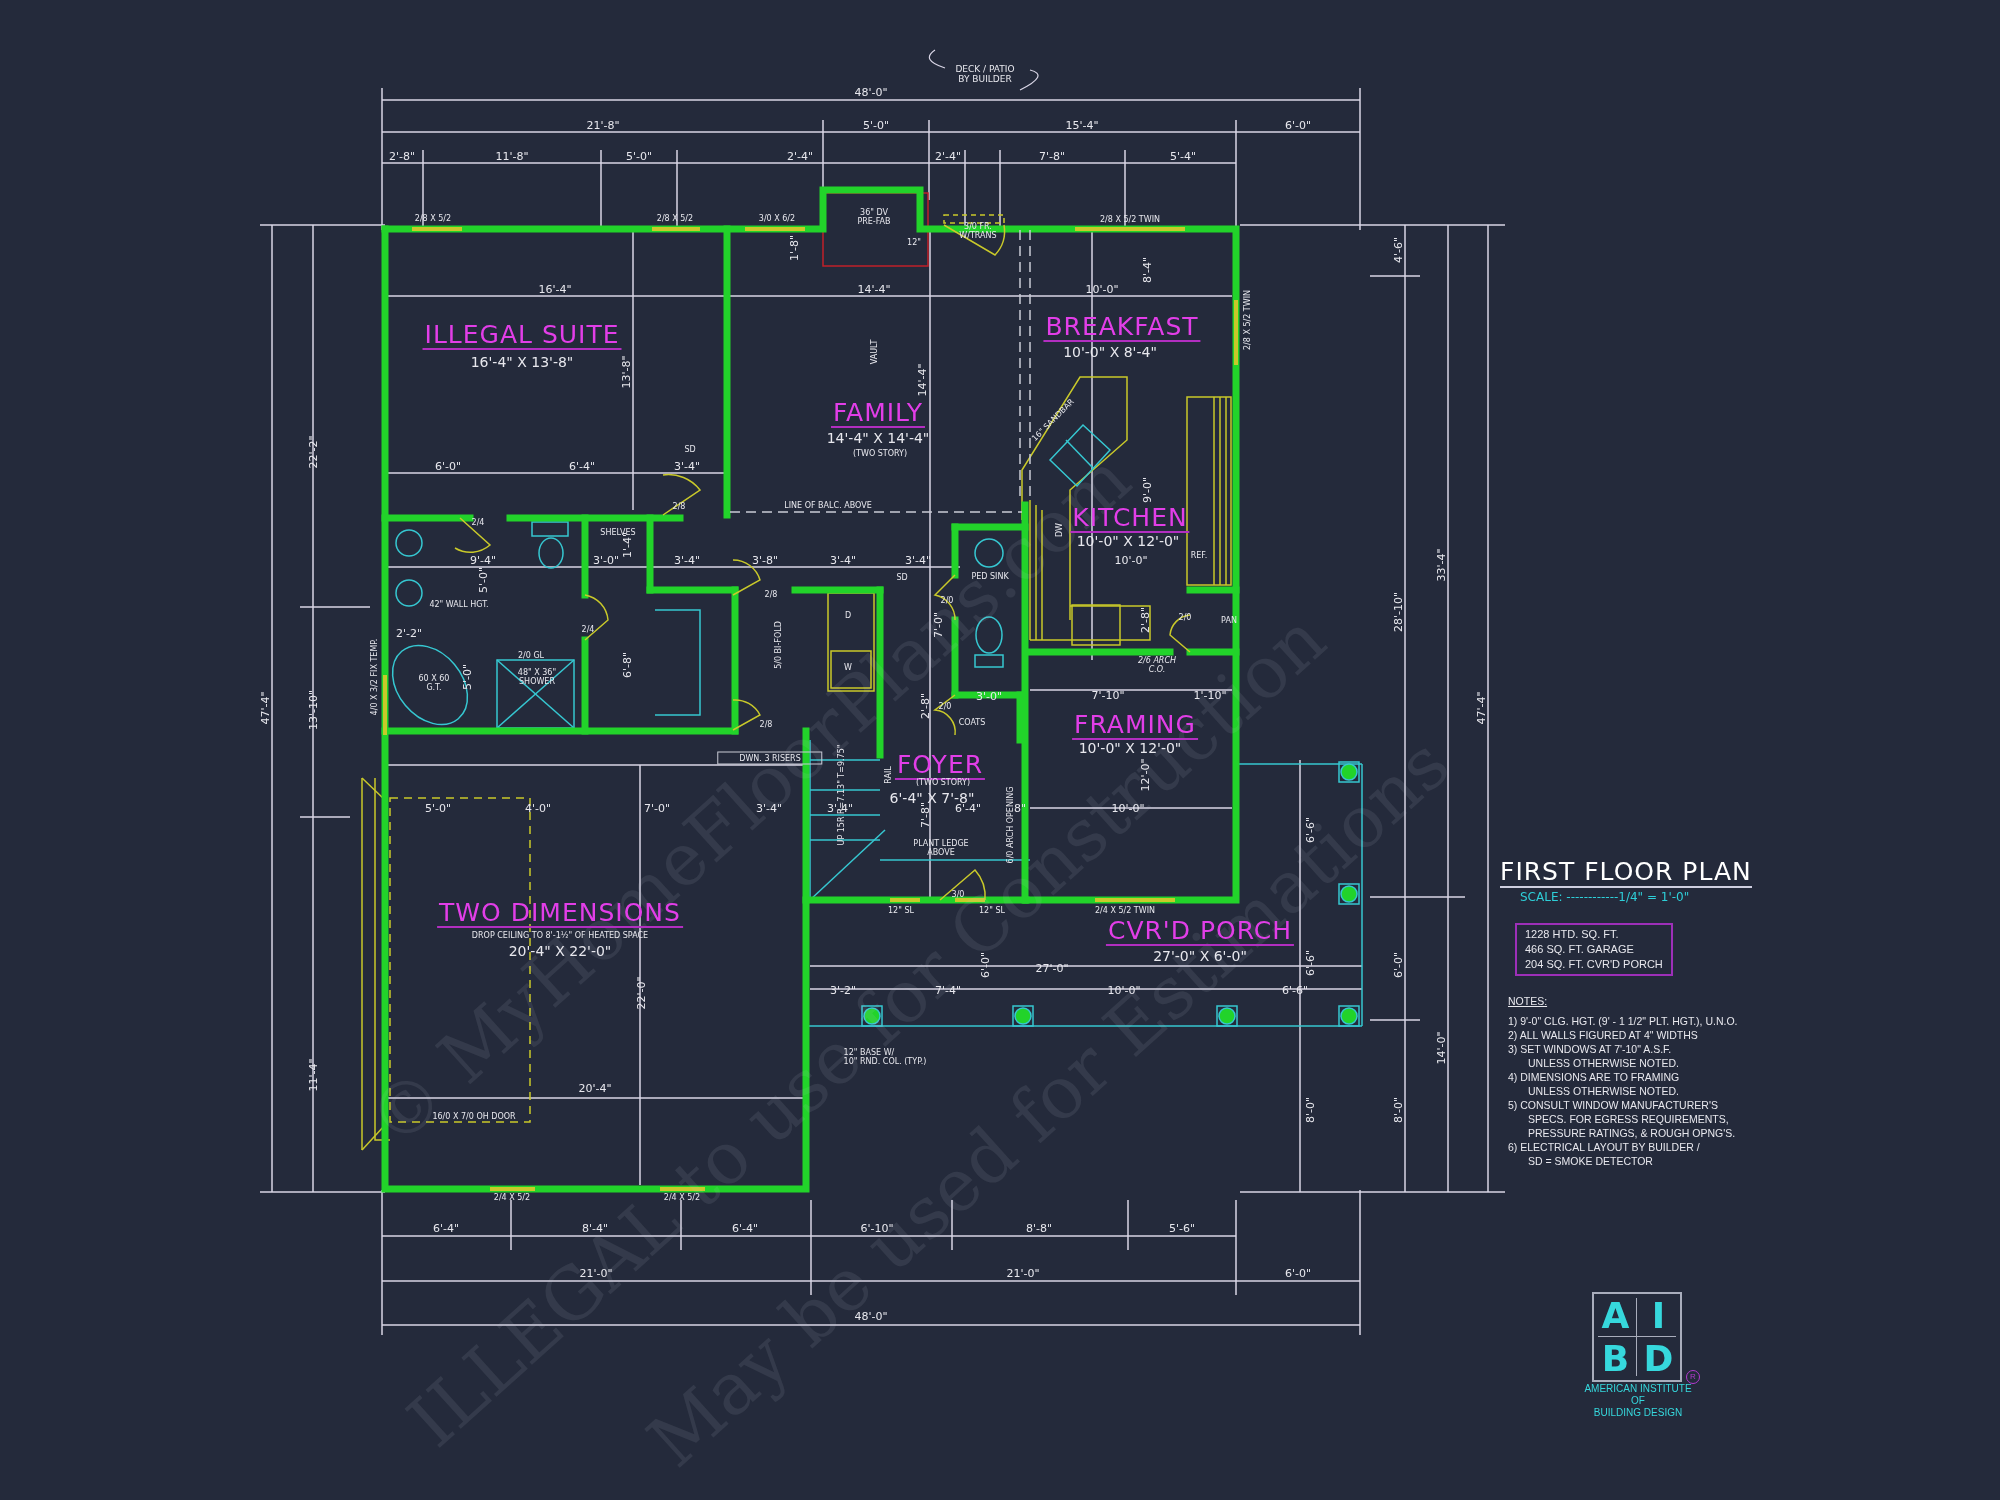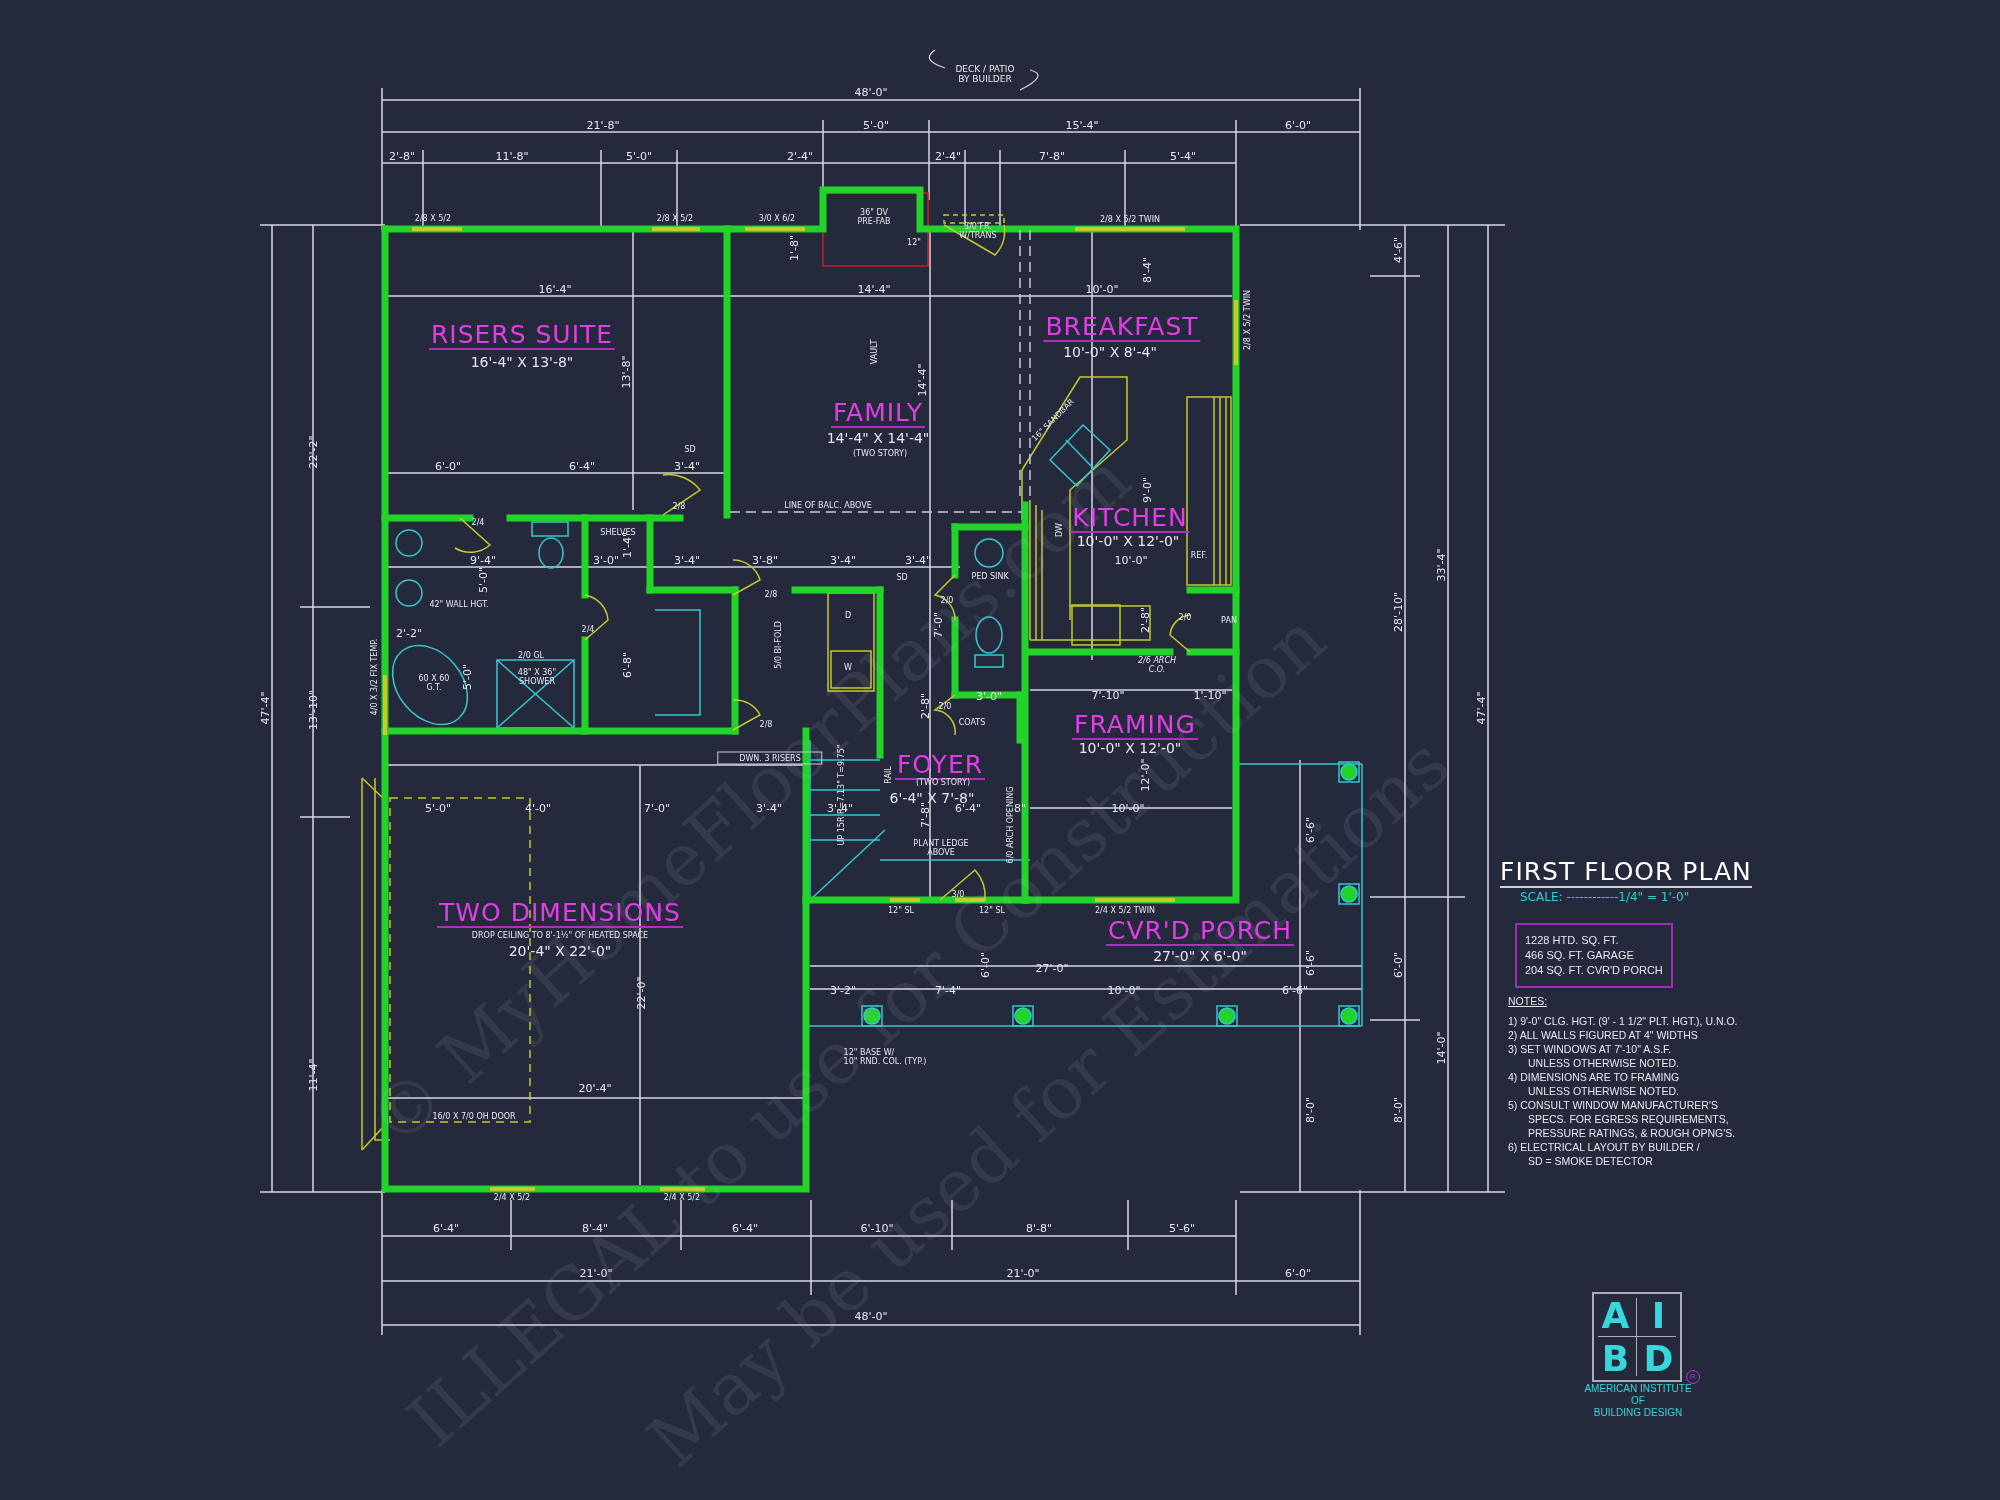--- a/index.html
+++ b/index.html
@@ -7,21 +7,21 @@
   #plan{position:absolute;left:0;top:0;width:2000px;height:1500px;}
   .t{position:absolute;white-space:nowrap;color:#e8e8ee;font-family:"DejaVu Sans",sans-serif;}
   .dim{font-size:11px;transform:translate(-50%,-50%);}
   .dimv{font-size:11px;transform:translate(-50%,-50%) rotate(-90deg);}
   .room{font-size:25px;color:#e23ee8;letter-spacing:1px;transform:translateX(-50%);border-bottom:2px solid #b22ec0;line-height:26px;padding:0 2px;}
   .roomsz{font-size:14px;transform:translateX(-50%);}
   .note{font-size:9px;transform:translate(-50%,-50%);}
   .small{font-size:8px;}
   .title{font-size:25px;letter-spacing:1px;color:#ffffff;border-bottom:2px solid #cfcfe0;line-height:28px;}
   .scale{font-size:12px;color:#2ecfd8;}
-  .area-box{position:absolute;border:2px solid #9d2fb8;padding:8px 8px;font-size:11px;color:#e8e8ee;line-height:15px;}
+  .area-box{position:absolute;border:2px solid #9d2fb8;padding:2px 8px;font-size:11px;color:#e8e8ee;line-height:15px;}
   .notes{position:absolute;font-size:10.5px;color:#e8e8ee;line-height:14px;}
   .notes .hd{text-decoration:underline;margin-bottom:6px;}
   .notes .in{padding-left:20px;}
   .logo{position:absolute;left:1592px;top:1292px;width:86px;height:86px;border:2px solid #a9adbc;}
   .logo .q{position:absolute;width:43px;height:43px;display:flex;align-items:center;justify-content:center;color:#36d8dd;font-weight:bold;font-size:36px;font-family:"DejaVu Sans",sans-serif;}
   .logo .vline{position:absolute;left:42px;top:4px;width:1px;height:78px;background:#a9adbc;}
   .logo .hline{position:absolute;left:4px;top:42px;width:78px;height:1px;background:#a9adbc;}
   .logo-text{position:absolute;left:1576px;top:1383px;width:124px;text-align:center;font-size:10px;color:#36d8dd;line-height:12px;}
   .reg{position:absolute;left:1686px;top:1370px;width:12px;height:12px;border:1px solid #b33ad0;border-radius:50%;color:#b33ad0;font-size:8px;text-align:center;line-height:12px;}
   .wm{position:absolute;color:rgba(200,205,220,0.10);font-family:"DejaVu Serif",serif;font-size:72px;white-space:nowrap;transform-origin:left center;}
@@ -307,21 +307,21 @@
 <div class="t dim" style="left:1052px;top:968px;">27'-0"</div>
 <div class="t dim" style="left:843px;top:990px;">3'-2"</div>
 <div class="t dim" style="left:948px;top:990px;">7'-4"</div>
 <div class="t dim" style="left:1124px;top:990px;">10'-0"</div>
 <div class="t dim" style="left:1295px;top:990px;">6'-6"</div>
 <div class="t dimv" style="left:985px;top:965px;">6'-0"</div>
 <div class="t dimv" style="left:1310px;top:830px;">6'-6"</div>
 <div class="t dimv" style="left:1310px;top:963px;">6'-6"</div>
 <div class="t dimv" style="left:1310px;top:1110px;">8'-0"</div>
 
-<div class="t room" style="left:522px;top:322px;">RISERS SUITE</div>
+<div class="t room" style="left:522px;top:322px;">ILLEGAL SUITE</div>
 <div class="t roomsz" style="left:522px;top:354px;">16'-4" X 13'-8"</div>
 <div class="t room" style="left:878px;top:400px;">FAMILY</div>
 <div class="t roomsz" style="left:878px;top:430px;">14'-4" X 14'-4"</div>
 <div class="t note small" style="left:880px;top:453px;">(TWO STORY)</div>
 <div class="t room" style="left:1122px;top:314px;">BREAKFAST</div>
 <div class="t roomsz" style="left:1110px;top:344px;">10'-0" X 8'-4"</div>
 <div class="t room" style="left:1130px;top:505px;">KITCHEN</div>
 <div class="t roomsz" style="left:1128px;top:533px;">10'-0" X 12'-0"</div>
 <div class="t room" style="left:1135px;top:712px;">FRAMING</div>
 <div class="t roomsz" style="left:1130px;top:740px;">10'-0" X 12'-0"</div>

